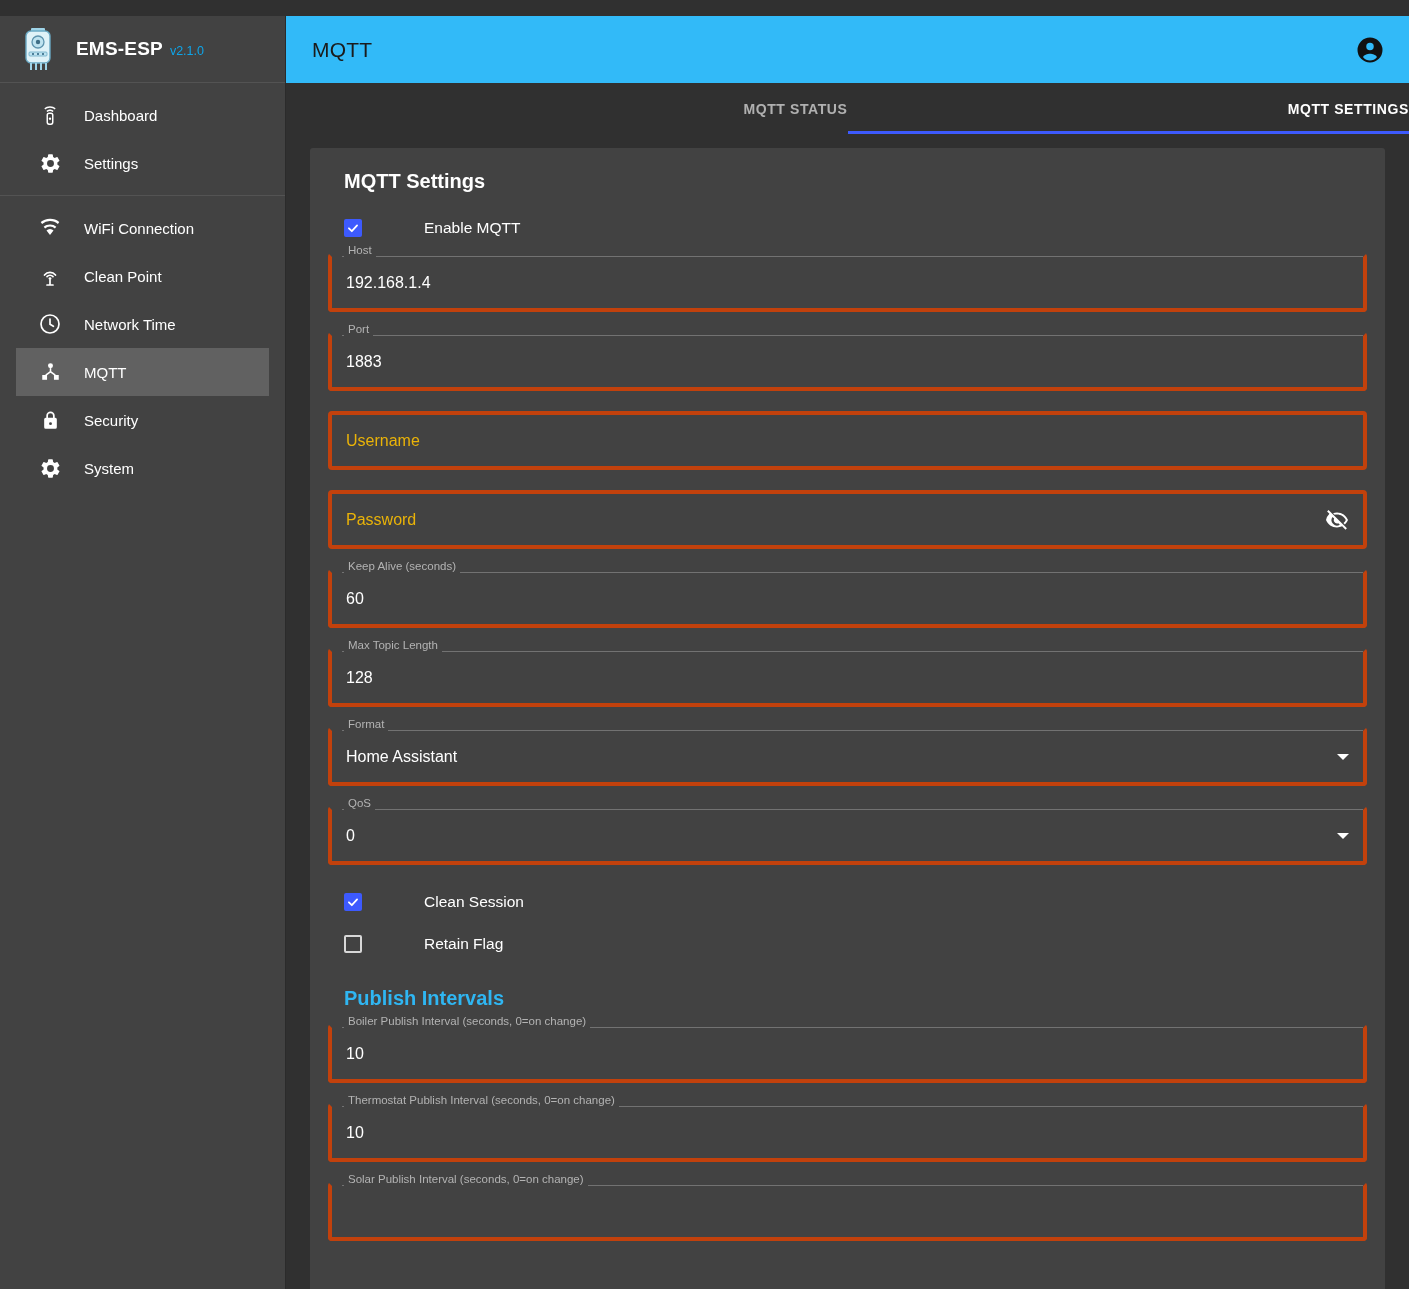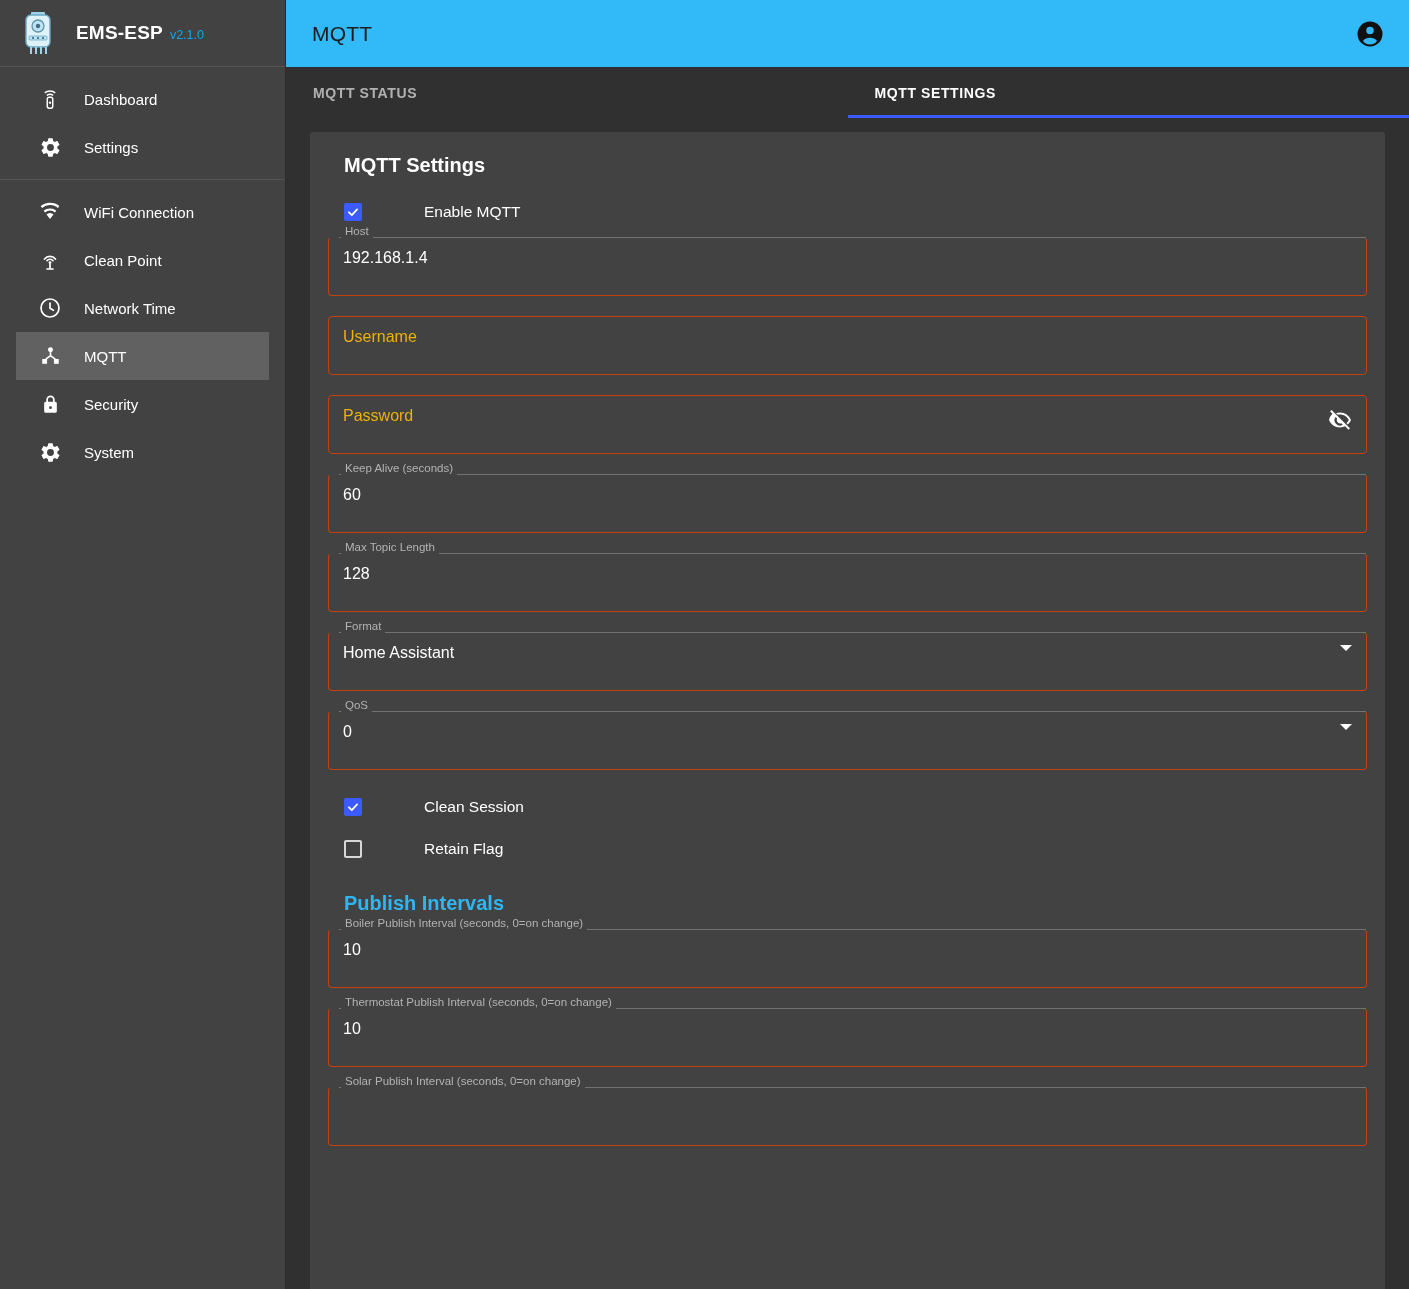--- a/index.html
+++ b/index.html
@@ -9,20 +9,21 @@
     height: 1289px;
     background: #303030;
     font-family: "Liberation Sans", sans-serif;
     overflow: hidden;
   }
 
   .app {
     display: flex;
     width: 1409px;
     height: 1157px;
+    margin-top: 16px;
   }
 
   
   .sidebar {
     width: 286px;
     min-width: 286px;
     height: 1289px;
     background: #424242;
     border-right: 1px solid #2b2b2b;
     display: flex;
@@ -124,21 +125,21 @@
     height: 51px;
     min-height: 51px;
     background: #303030;
     display: flex;
     position: relative;
   }
   .tab {
     flex: 1 1 50%;
     display: flex;
     align-items: center;
-    justify-content: flex-start;
+    justify-content: flex-end;
     font-size: 14px;
     font-weight: bold;
     letter-spacing: .6px;
     color: rgba(255,255,255,.62);
     cursor: pointer;
     position: relative;
     padding-left: 27px;
   }
   .tab.active { color: #ffffff; }
   .tab.active::after {
@@ -203,24 +204,24 @@
     color: #ffffff;
     font-size: 15.5px;
     margin-left: 20px;
   }
 
   
   .field {
     position: relative;
     margin: 0 0 20px 0;
     height: 59px;
-    border: 1px solid #c2410c;
+    border: 4px solid #c2410c;
     border-radius: 4px;
     display: flex;
-    align-items: flex-start;
+    align-items: center;
     padding: 12px 14px;
     background: transparent;
   }
   .field.notched { border-top-color: transparent; }
   .field .notch {
     position: absolute;
     top: -1px;
     left: 10px;
     right: 0;
     height: 1px;
@@ -431,20 +432,28 @@
 
         <div class="field notched">
           <span class="notch">
             <span class="leading"></span>
             <span class="legend">Host</span>
             <span class="trailing"></span>
           </span>
           <span class="field-value">192.168.1.4</span>
         </div>
 
+        <div class="field notched">
+          <span class="notch">
+            <span class="leading"></span>
+            <span class="legend">Port</span>
+            <span class="trailing"></span>
+          </span>
+          <span class="field-value">1883</span>
+        </div>
 
         <div class="field">
           <span class="field-placeholder">Username</span>
         </div>
 
         <div class="field">
           <span class="field-placeholder">Password</span>
           <span class="adorn">
             <svg width="24" height="24" viewBox="0 0 24 24" fill="currentColor">
               <path d="M12 6.5c3.79 0 7.17 2.13 8.82 5.5a10.6 10.6 0 01-2.35 3.08l1.42 1.42A12.6 12.6 0 0023 12c-1.73-4.39-6-7.5-11-7.5-1.4 0-2.74.25-3.98.7l1.65 1.65c.76-.23 1.53-.35 2.33-.35zM2.1 3.51L4.4 5.81A12.53 12.53 0 001 12c1.73 4.39 6 7.5 11 7.5 1.83 0 3.58-.42 5.14-1.17l3.35 3.35 1.41-1.41L3.51 2.1 2.1 3.51zM7.53 8.94l1.56 1.56A3.5 3.5 0 0012 15.5c.45 0 .88-.09 1.28-.25l1.56 1.56A5.5 5.5 0 017.53 8.94z"></path>

